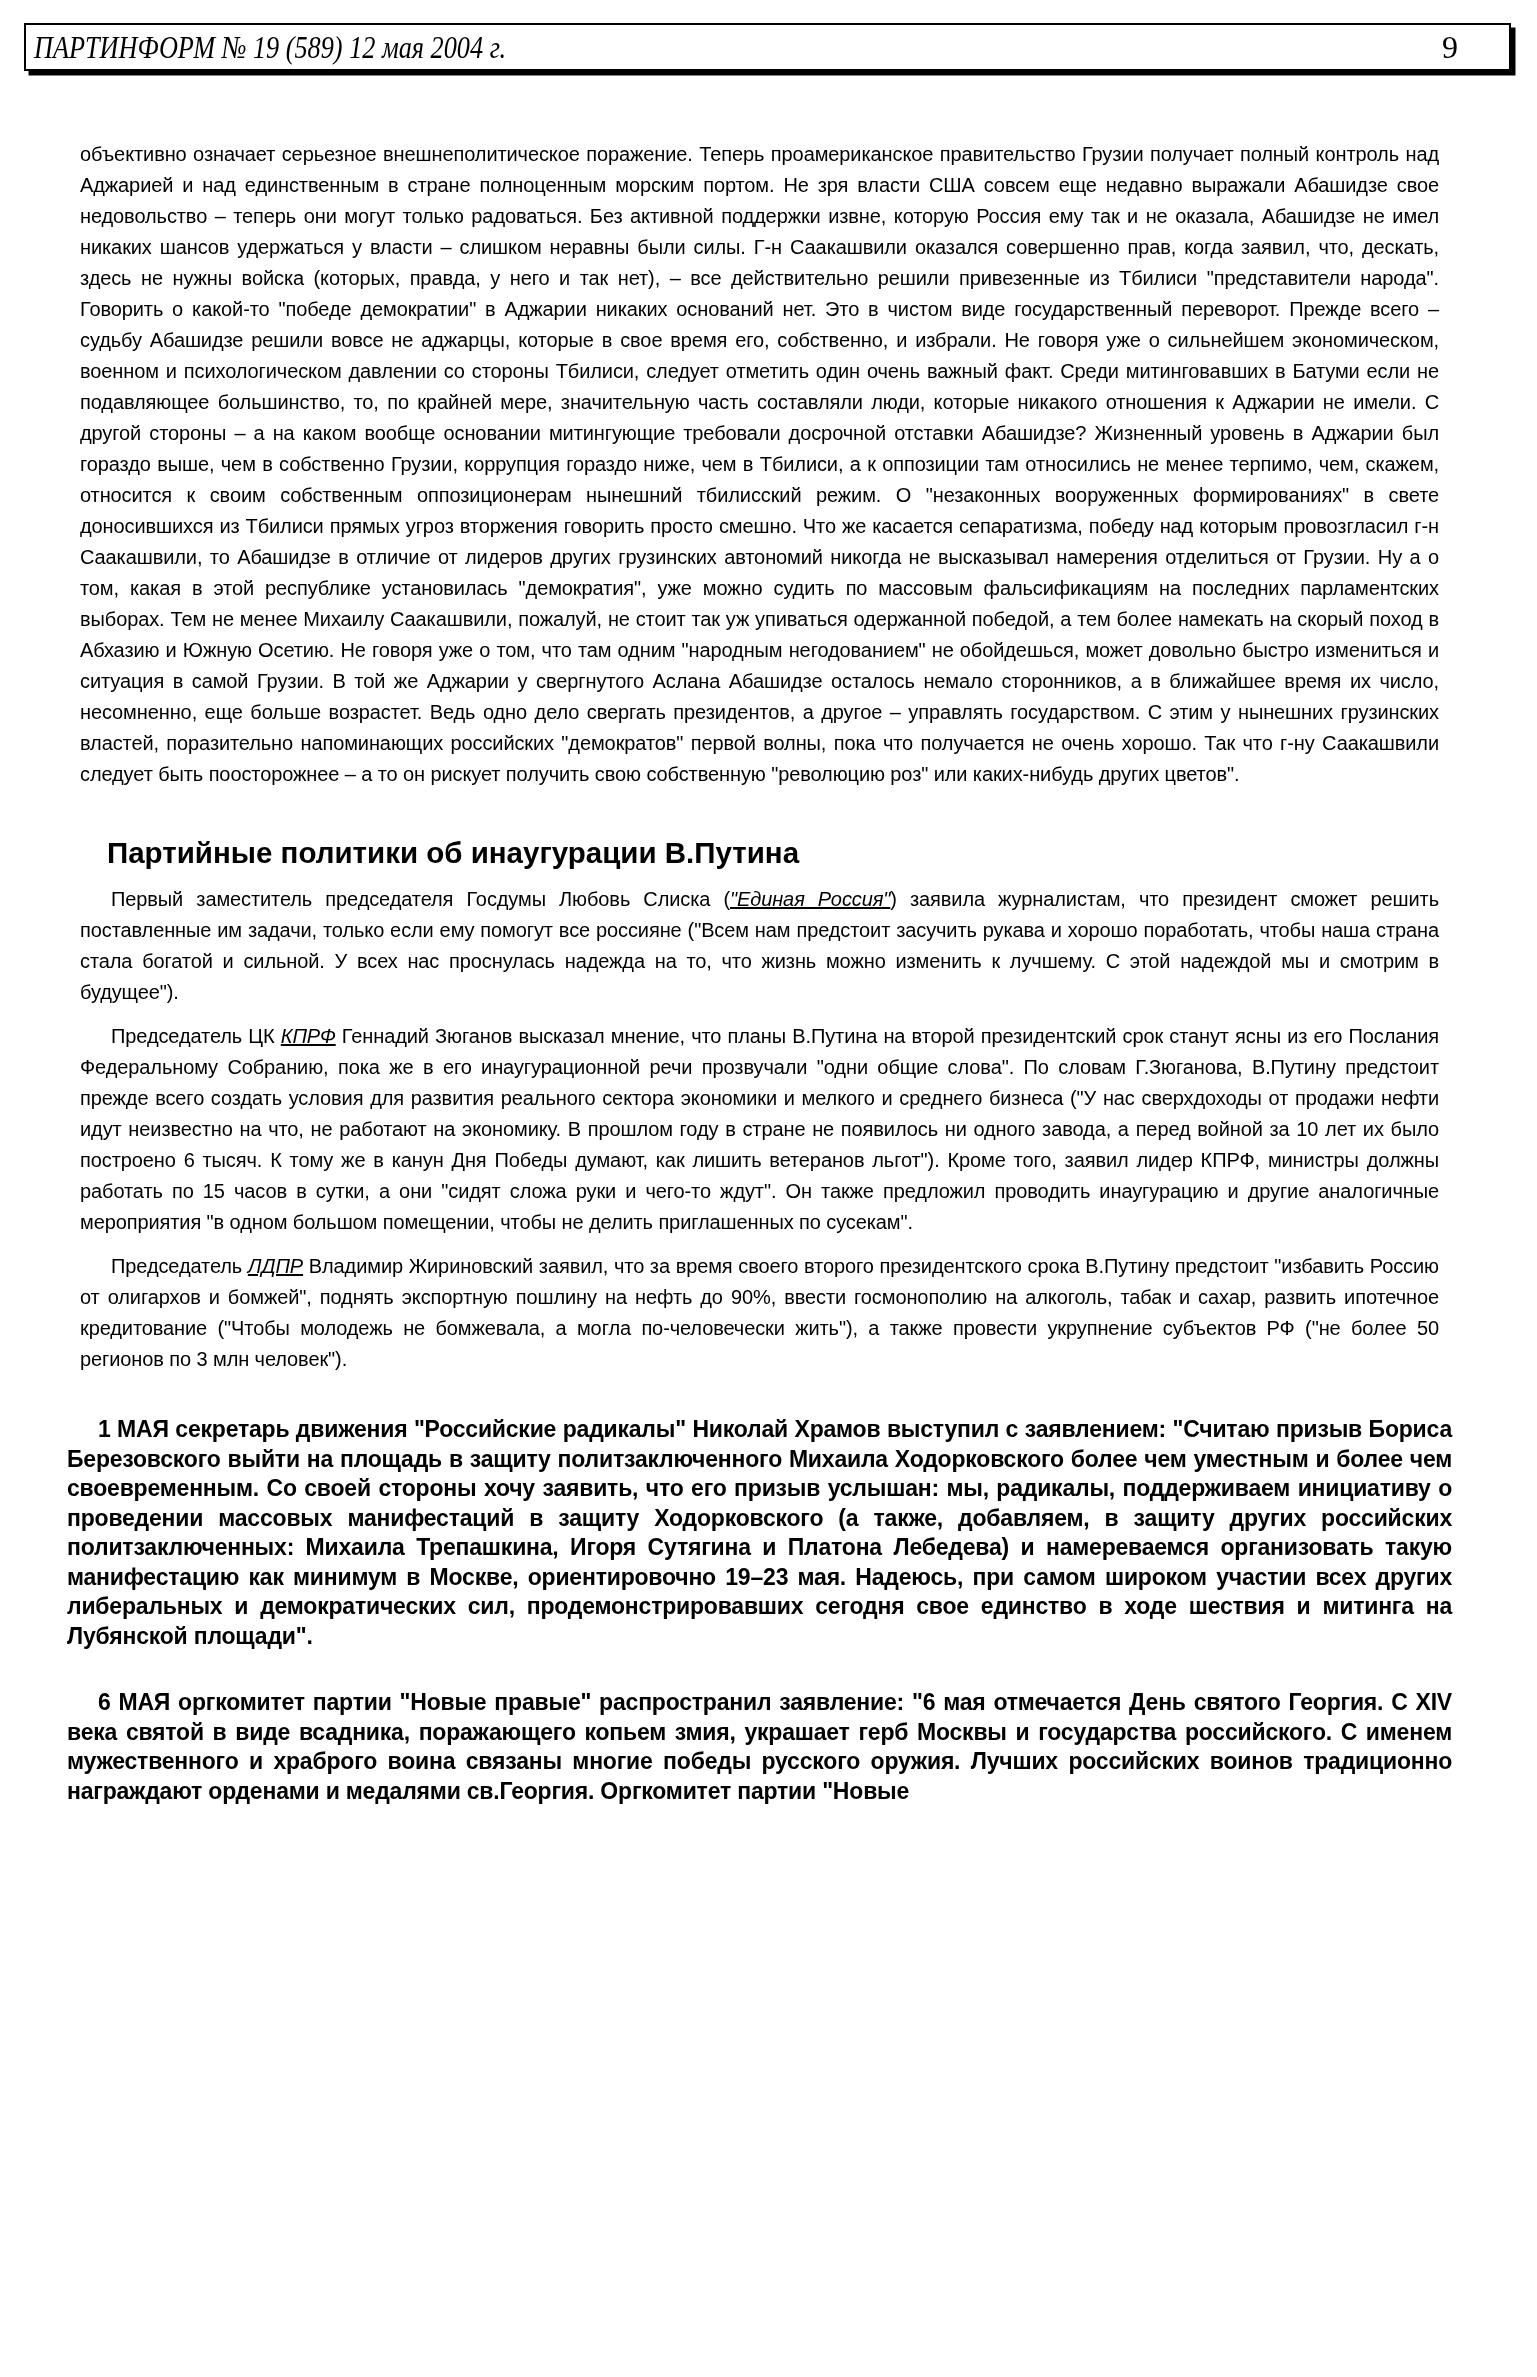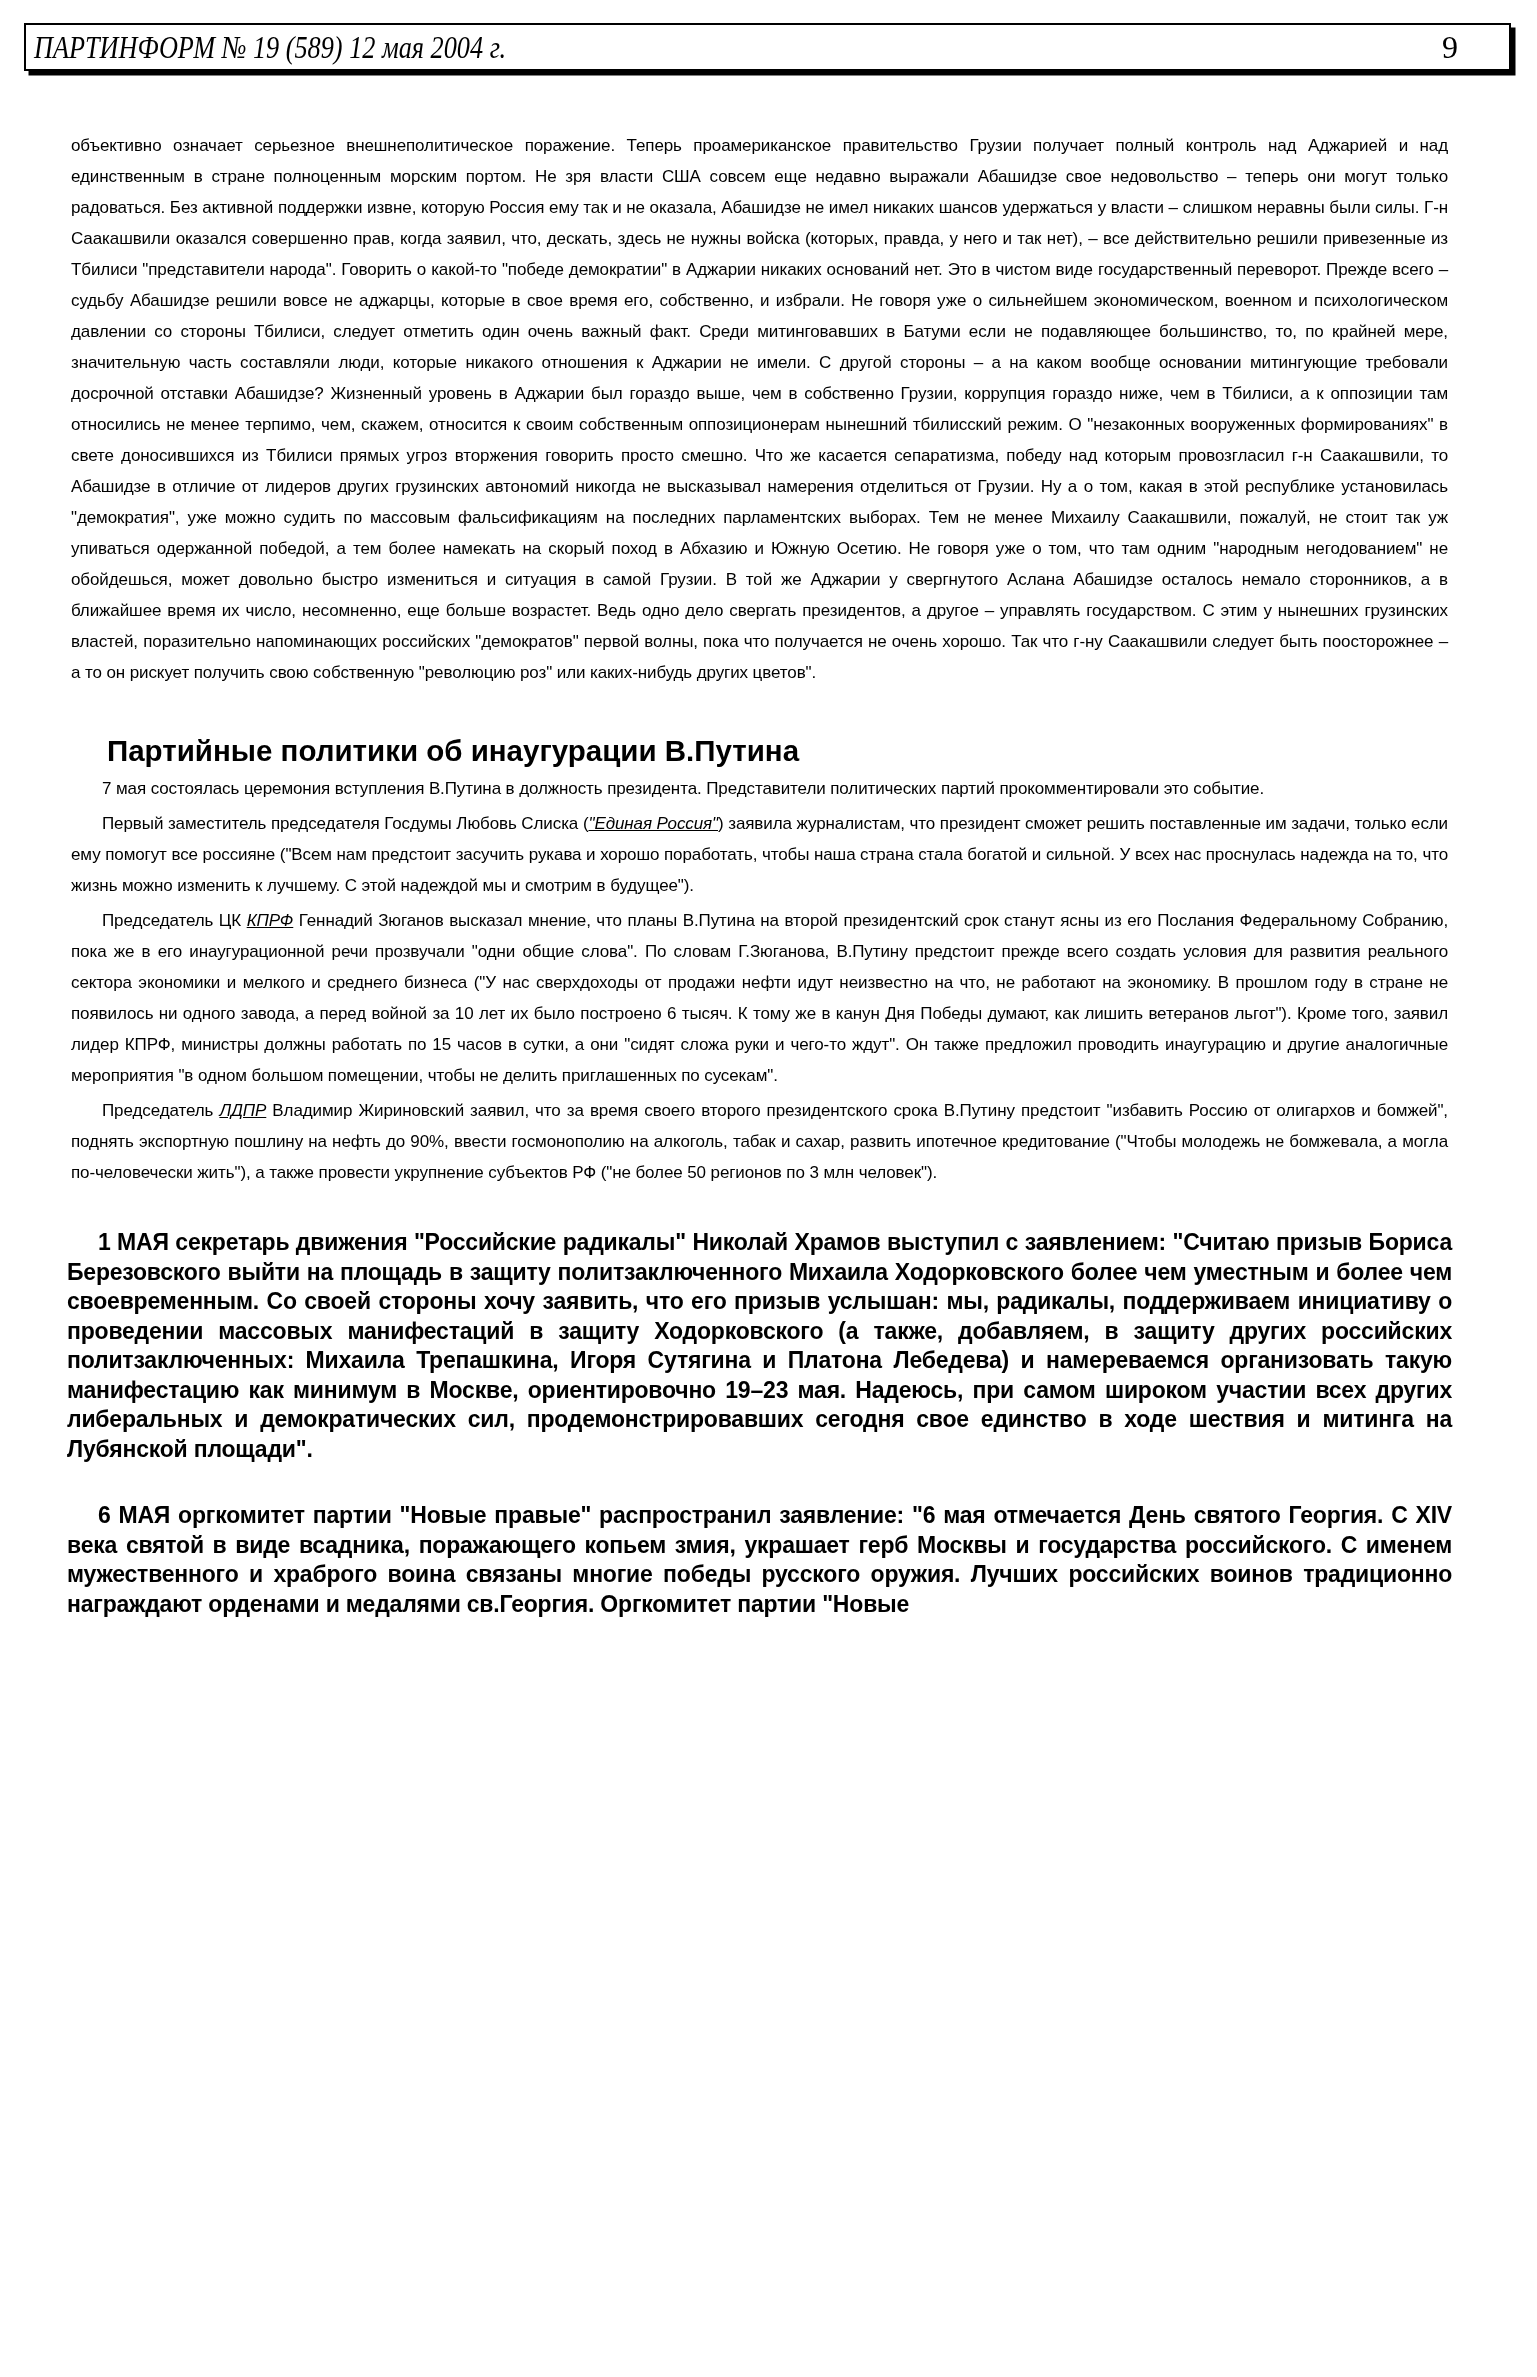--- a/index.html
+++ b/index.html
@@ -18,21 +18,21 @@
   .page-number {
     position: absolute; right: 51px; top: 3.8px;
     font-family: "Liberation Serif", serif;
     font-size: 32px; line-height: 36px;
   }
   .content {
     position: absolute; left: 67px; top: 126px; width: 1385px;
     font-family: "Liberation Sans", sans-serif;
   }
   .para {
-    margin: 4px; font-size: 17px; line-height: 31px; text-align: justify;
+    margin: 13px; font-size: 20px; line-height: 31px; text-align: justify;
     text-align-last: left; letter-spacing: -0.1px;
   }
   .indent { text-indent: 31px; }
   .section-heading {
     margin: 45px 0 0 40px; font-size: 29.5px; line-height: 36px; font-weight: bold;
   }
   .party-link { text-decoration: underline; font-style: italic; }
   .news-block { margin-top: 40px; }
   .news-para {
     margin: 0; font-size: 23px; line-height: 29.5px; font-weight: bold;
@@ -45,21 +45,20 @@
 
 <div class="header-box">
   <span class="header-title">ПАРТИНФОРМ № 19 (589) 12 мая 2004 г.</span>
   <span class="page-number">9</span>
 </div>
 
 <div class="content">
   <p class="para">объективно означает серьезное внешнеполитическое поражение. Теперь проамериканское правительство Грузии получает полный контроль над Аджарией и над единственным в стране полноценным морским портом. Не зря власти США совсем еще недавно выражали Абашидзе свое недовольство – теперь они могут только радоваться. Без активной поддержки извне, которую Россия ему так и не оказала, Абашидзе не имел никаких шансов удержаться у власти – слишком неравны были силы. Г-н Саакашвили оказался совершенно прав, когда заявил, что, дескать, здесь не нужны войска (которых, правда, у него и так нет), – все действительно решили привезенные из Тбилиси "представители народа". Говорить о какой-то "победе демократии" в Аджарии никаких оснований нет. Это в чистом виде государственный переворот. Прежде всего – судьбу Абашидзе решили вовсе не аджарцы, которые в свое время его, собственно, и избрали. Не говоря уже о сильнейшем экономическом, военном и психологическом давлении со стороны Тбилиси, следует отметить один очень важный факт. Среди митинговавших в Батуми если не подавляющее большинство, то, по крайней мере, значительную часть составляли люди, которые никакого отношения к Аджарии не имели. С другой стороны – а на каком вообще основании митингующие требовали досрочной отставки Абашидзе? Жизненный уровень в Аджарии был гораздо выше, чем в собственно Грузии, коррупция гораздо ниже, чем в Тбилиси, а к оппозиции там относились не менее терпимо, чем, скажем, относится к своим собственным оппозиционерам нынешний тбилисский режим. О "незаконных вооруженных формированиях" в свете доносившихся из Тбилиси прямых угроз вторжения говорить просто смешно. Что же касается сепаратизма, победу над которым провозгласил г-н Саакашвили, то Абашидзе в отличие от лидеров других грузинских автономий никогда не высказывал намерения отделиться от Грузии. Ну а о том, какая в этой республике установилась "демократия", уже можно судить по массовым фальсификациям на последних парламентских выборах. Тем не менее Михаилу Саакашвили, пожалуй, не стоит так уж упиваться одержанной победой, а тем более намекать на скорый поход в Абхазию и Южную Осетию. Не говоря уже о том, что там одним "народным негодованием" не обойдешься, может довольно быстро измениться и ситуация в самой Грузии. В той же Аджарии у свергнутого Аслана Абашидзе осталось немало сторонников, а в ближайшее время их число, несомненно, еще больше возрастет. Ведь одно дело свергать президентов, а другое – управлять государством. С этим у нынешних грузинских властей, поразительно напоминающих российских "демократов" первой волны, пока что получается не очень хорошо. Так что г-ну Саакашвили следует быть поосторожнее – а то он рискует получить свою собственную "революцию роз" или каких-нибудь других цветов".</p>
 
   <h2 class="section-heading">Партийные политики об инаугурации В.Путина</h2>
-  <p class="para indent">7 мая состоялась церемония вступления В.Путина в должность президента. Представители политических партий прокомментировали это событие.</p>
 
   <p class="para indent"><span>Первый заместитель председателя Госдумы Любовь Слиска (</span><span class="party-link">"Единая Россия"</span><span>) заявила журналистам, что президент сможет решить поставленные им задачи, только если ему помогут все россияне ("Всем нам предстоит засучить рукава и хорошо поработать, чтобы наша страна стала богатой и сильной. У всех нас проснулась надежда на то, что жизнь можно изменить к лучшему. С этой надеждой мы и смотрим в будущее").</span></p>
 
   <p class="para indent"><span>Председатель ЦК </span><span class="party-link">КПРФ</span><span> Геннадий Зюганов высказал мнение, что планы В.Путина на второй президентский срок станут ясны из его Послания Федеральному Собранию, пока же в его инаугурационной речи прозвучали "одни общие слова". По словам Г.Зюганова, В.Путину предстоит прежде всего создать условия для развития реального сектора экономики и мелкого и среднего бизнеса ("У нас сверхдоходы от продажи нефти идут неизвестно на что, не работают на экономику. В прошлом году в стране не появилось ни одного завода, а перед войной за 10 лет их было построено 6 тысяч. К тому же в канун Дня Победы думают, как лишить ветеранов льгот"). Кроме того, заявил лидер КПРФ, министры должны работать по 15 часов в сутки, а они "сидят сложа руки и чего-то ждут". Он также предложил проводить инаугурацию и другие аналогичные мероприятия "в одном большом помещении, чтобы не делить приглашенных по сусекам".</span></p>
 
   <p class="para indent"><span>Председатель </span><span class="party-link">ЛДПР</span><span> Владимир Жириновский заявил, что за время своего второго президентского срока В.Путину предстоит "избавить Россию от олигархов и бомжей", поднять экспортную пошлину на нефть до 90%, ввести госмонополию на алкоголь, табак и сахар, развить ипотечное кредитование ("Чтобы молодежь не бомжевала, а могла по-человечески жить"), а также провести укрупнение субъектов РФ ("не более 50 регионов по 3 млн человек").</span></p>
 
   <div class="news-block">
     <p class="news-para">1 МАЯ секретарь движения "Российские радикалы" Николай Храмов выступил с заявлением: "Считаю призыв Бориса Березовского выйти на площадь в защиту политзаключенного Михаила Ходорковского более чем уместным и более чем своевременным. Со своей стороны хочу заявить, что его призыв услышан: мы, радикалы, поддерживаем инициативу о проведении массовых манифестаций в защиту Ходорковского (а также, добавляем, в защиту других российских политзаключенных: Михаила Трепашкина, Игоря Сутягина и Платона Лебедева) и намереваемся организовать такую манифестацию как минимум в Москве, ориентировочно 19–23 мая. Надеюсь, при самом широком участии всех других либеральных и демократических сил, продемонстрировавших сегодня свое единство в ходе шествия и митинга на Лубянской площади".</p>
     <p class="news-para gap-news">6 МАЯ оргкомитет партии "Новые правые" распространил заявление: "6 мая отмечается День святого Георгия. С XIV века святой в виде всадника, поражающего копьем змия, украшает герб Москвы и государства российского. С именем мужественного и храброго воина связаны многие победы русского оружия. Лучших российских воинов традиционно награждают орденами и медалями св.Георгия. Оргкомитет партии "Новые</p>

